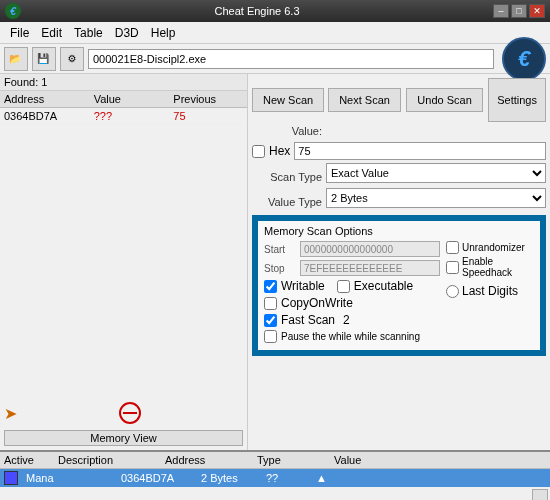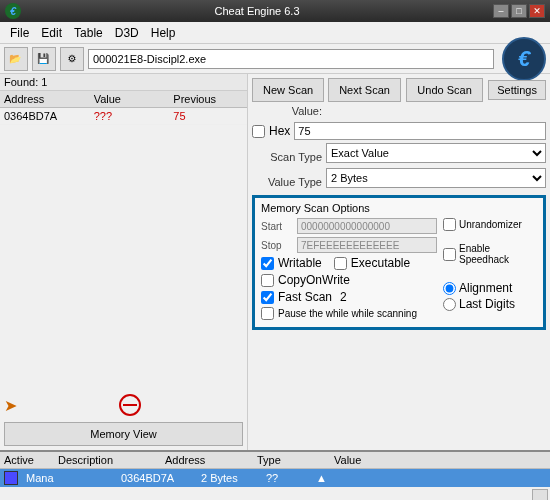--- a/index.html
+++ b/index.html
@@ -116,21 +116,21 @@
     .col-value { width: 80px; }
     .col-previous { width: 78px; }
     .results-row {
       display: flex;
       padding: 2px 0;
       border-bottom: 1px solid #eee;
     }
     .results-row .col-value { color: #cc0000; }
     .results-row .col-previous { color: #cc0000; }
     .memory-view-btn {
-      height: 24px;
+      height: 16px;
       background: #e0e0e0;
       border: 1px solid #aaa;
       margin: 4px;
       cursor: pointer;
       font-size: 11px;
       display: flex; align-items: center; justify-content: center;
     }
 
     
     .right-panel {
@@ -147,21 +147,21 @@
     }
     .scan-btn {
       height: 24px;
       background: #e0e0e0;
       border: 1px solid #aaa;
       cursor: pointer;
       font-size: 11px;
       padding: 0 10px;
     }
     .settings-btn {
-      height: 20px;
+      height: 44px;
       background: #e0e0e0;
       border: 1px solid #aaa;
       cursor: pointer;
       font-size: 11px;
       padding: 0 8px;
       margin-left: auto;
     }
 
     .form-row {
       display: flex;
@@ -184,38 +184,38 @@
       background: white;
       font-size: 11px;
     }
     .hex-row {
       display: flex;
       align-items: center;
       gap: 4px;
     }
 
     .memory-scan-group {
-      border: 3px solid #0369a1;
+      border: 6px solid #0369a1;
       padding: 4px 6px;
       background: #f8f8f8;
       margin-top: 2px;
     }
     .memory-scan-title { font-size: 11px; margin-bottom: 4px; }
     .mem-row { display: flex; align-items: center; gap: 4px; margin-bottom: 3px; }
     .mem-label { width: 32px; font-size: 10px; color: #555; }
     .mem-input {
       width: 140px;
       height: 16px;
       border: 1px solid #aaa;
       background: #e8e8e8;
       font-size: 10px;
       padding: 0 3px;
       color: #888;
     }
-    .right-options { margin-left: auto; display: flex; flex-direction: column; gap: 12px; }
+    .right-options { margin-left: auto; display: flex; flex-direction: column; gap: 2px; }
     .radio-group { display: flex; flex-direction: column; gap: 2px; }
     .no-entry-icon {
       width: 22px; height: 22px;
       border: 2px solid #cc0000;
       border-radius: 50%;
       display: flex; align-items: center; justify-content: center;
       position: relative;
       margin: 0 auto;
     }
     .no-entry-icon::after {
@@ -410,24 +410,20 @@
           <div style="display:flex;align-items:center;gap:3px;">
             <input type="checkbox" style="">
             <label style="font-size:10px;">Unrandomizer</label>
           </div>
           <div style="display:flex;align-items:center;gap:3px;">
             <input type="checkbox" style="">
             <label style="font-size:10px;">Enable Speedhack</label>
           </div>
           <div class="radio-group" style="margin-top:4px;">
             <label style="display:flex;align-items:center;gap:3px;font-size:10px;">
-              <input type="radio" name="align" checked="" style="">
-              <span>Alignment</span>
-            </label>
-            <label style="display:flex;align-items:center;gap:3px;font-size:10px;">
               <input type="radio" name="align" style="">
               <span>Last Digits</span>
             </label>
           </div>
         </div>
       </div>
     </div>
 
   </div>
 </div>

